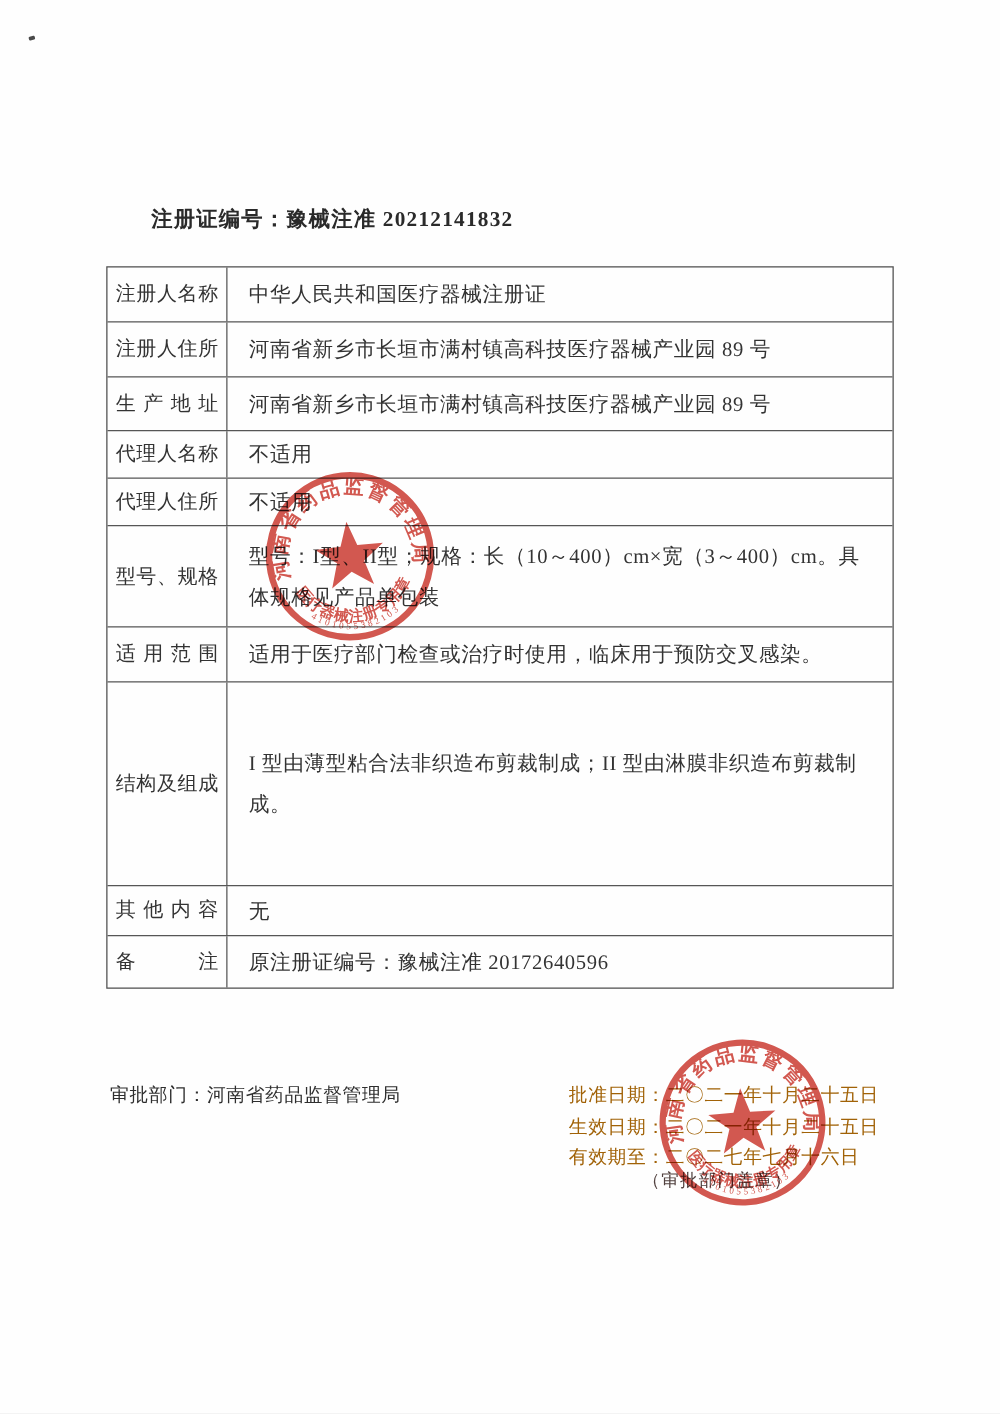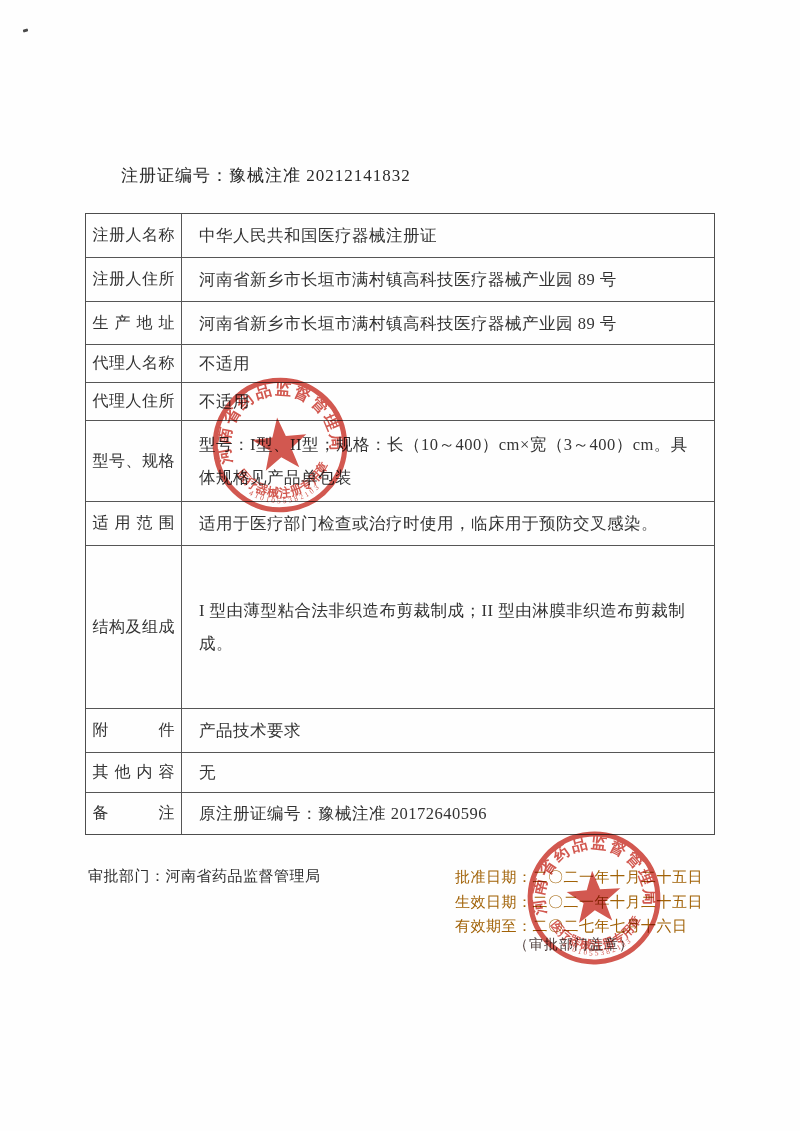--- a/index.html
+++ b/index.html
@@ -11,21 +11,21 @@
     overflow:hidden;
     font-family:"Liberation Serif","DejaVu Serif",serif;
     color:#2f2f2f;
   }
   .speck{position:absolute;left:23px;top:29px;width:5px;height:3px;background:#4a4a4a;border-radius:1px;transform:rotate(-15deg);}
   .doc-title{
     position:absolute;left:0;top:102px;width:100%;
     text-align:center;font-size:31px;font-weight:700;
     letter-spacing:1.5px;color:#1d1d1d;
   }
-  .cert-no{position:absolute;left:121px;top:164px;font-size:17px;letter-spacing:1px;color:#2a2a2a;}
+  .cert-no{position:absolute;left:121px;top:164px;font-size:17px;letter-spacing:1px;color:#2a2a2a;font-weight:bold;}
   .cert-table{
     position:absolute;left:85px;top:213px;width:630px;
     border:1px solid #4d4d4d;box-sizing:border-box;
     display:flex;flex-direction:column;
   }
   .trow{display:flex;border-bottom:1px solid #565656;box-sizing:border-box;}
   .trow:last-child{border-bottom:none;}
   .lcell{
     width:96px;flex:0 0 96px;border-right:1px solid #565656;box-sizing:border-box;
     display:flex;align-items:center;justify-content:center;
@@ -113,26 +113,20 @@
       <div class="vcell">适用于医疗部门检查或治疗时使用，临床用于预防交叉感染。</div>
     </div>
     <div class="trow" style="height:163px">
       <div class="lcell">
           <span>结构及组成</span>
         </div>
       <div class="vcell">
           <div>I 型由薄型粘合法非织造布剪裁制成；II 型由淋膜非织造布剪裁制成。</div>
         </div>
     </div>
-    <div class="trow" style="height:44px">
-      <div class="lcell">
-          <span>附件</span>
-        </div>
-      <div class="vcell">产品技术要求</div>
-    </div>
     <div class="trow" style="height:40px">
       <div class="lcell">
           <span>其他内容</span>
         </div>
       <div class="vcell">无</div>
     </div>
     <div class="trow" style="height:41px">
       <div class="lcell">
           <span>备注</span>
         </div>

